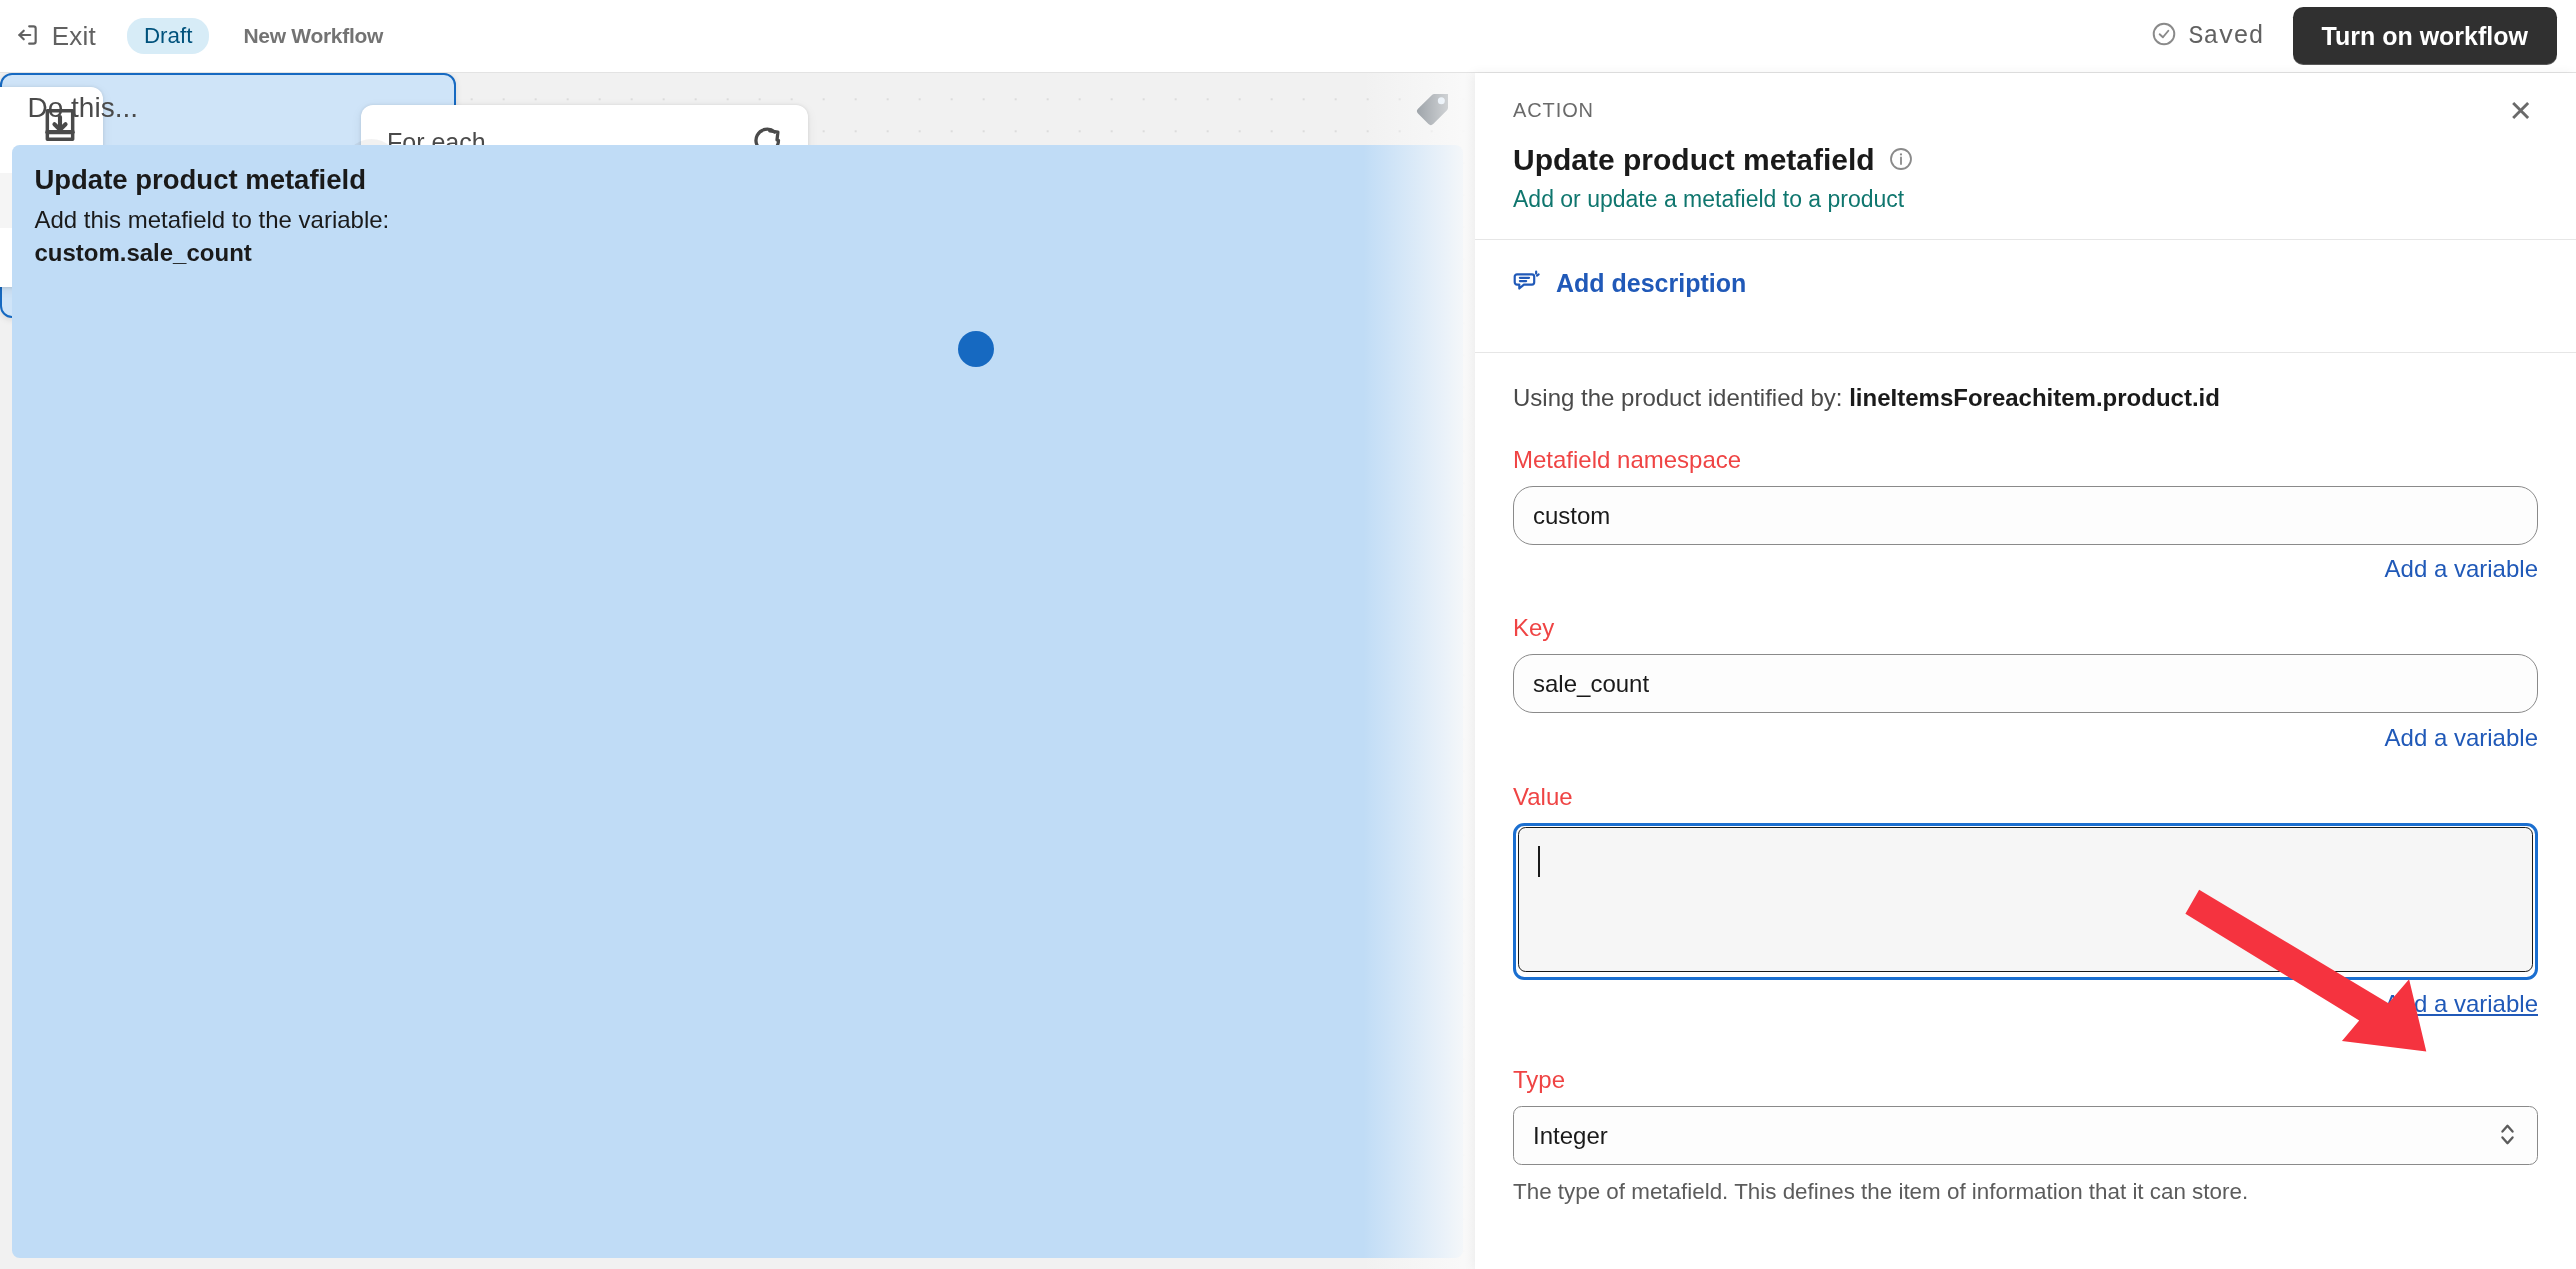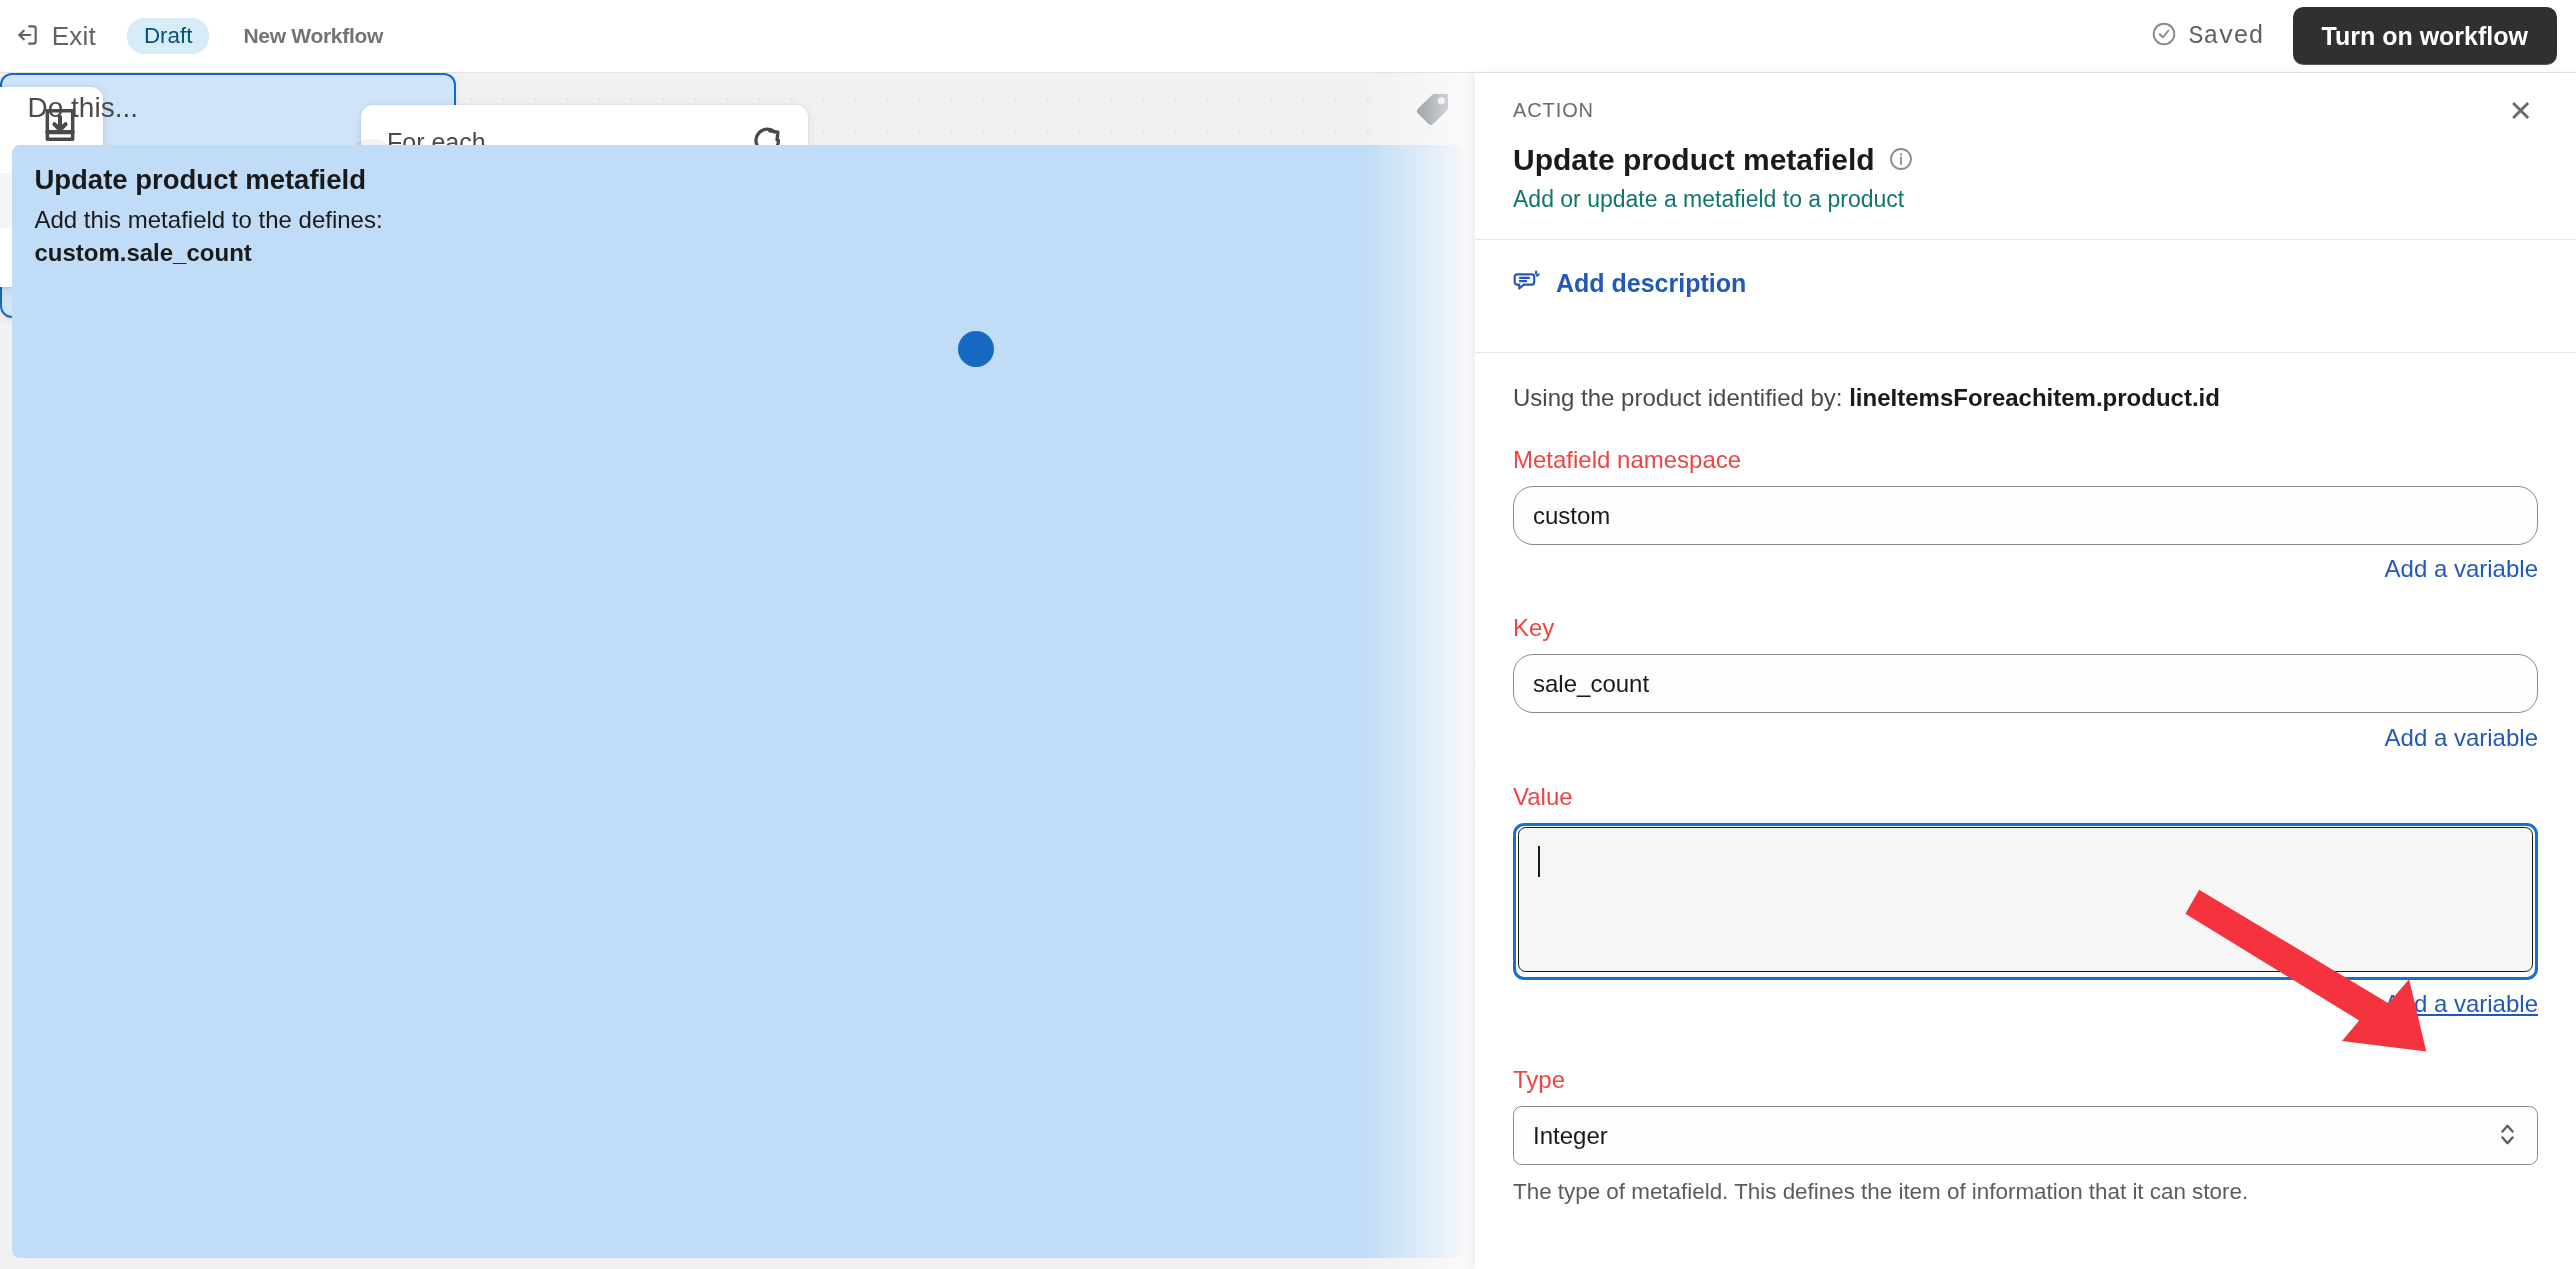--- a/index.html
+++ b/index.html
@@ -357,21 +357,21 @@
     <span id="dothis-title">Do this...</span>
     <span id="dothis-tag-icon">
       <svg width="40" height="40" viewBox="0 0 24 24" fill="#4a5560">
         <path d="M21 3h-8.2a2 2 0 0 0-1.4.6L3 11.9a2 2 0 0 0 0 2.8l6.3 6.3a2 2 0 0 0 2.8 0l8.3-8.3a2 2 0 0 0 .6-1.4V3z"></path>
         <circle cx="17" cy="7" r="2.1" fill="#cfe4f8"></circle>
       </svg>
     </span>
     <div id="dothis-body">
       <div id="dothis-heading">Update product metafield</div>
       <div id="dothis-sub">
-        <span>Add this metafield to the defines:</span><br>
+        <span>Add this metafield to the variable:</span><br>
         <b>custom.sale_count</b>
       </div>
     </div>
   </div>
   <div class="port" style="left:958px; top:258px;"></div>
 
   <div id="canvas-fade"></div>
 </div>
 
 <div id="panel">

